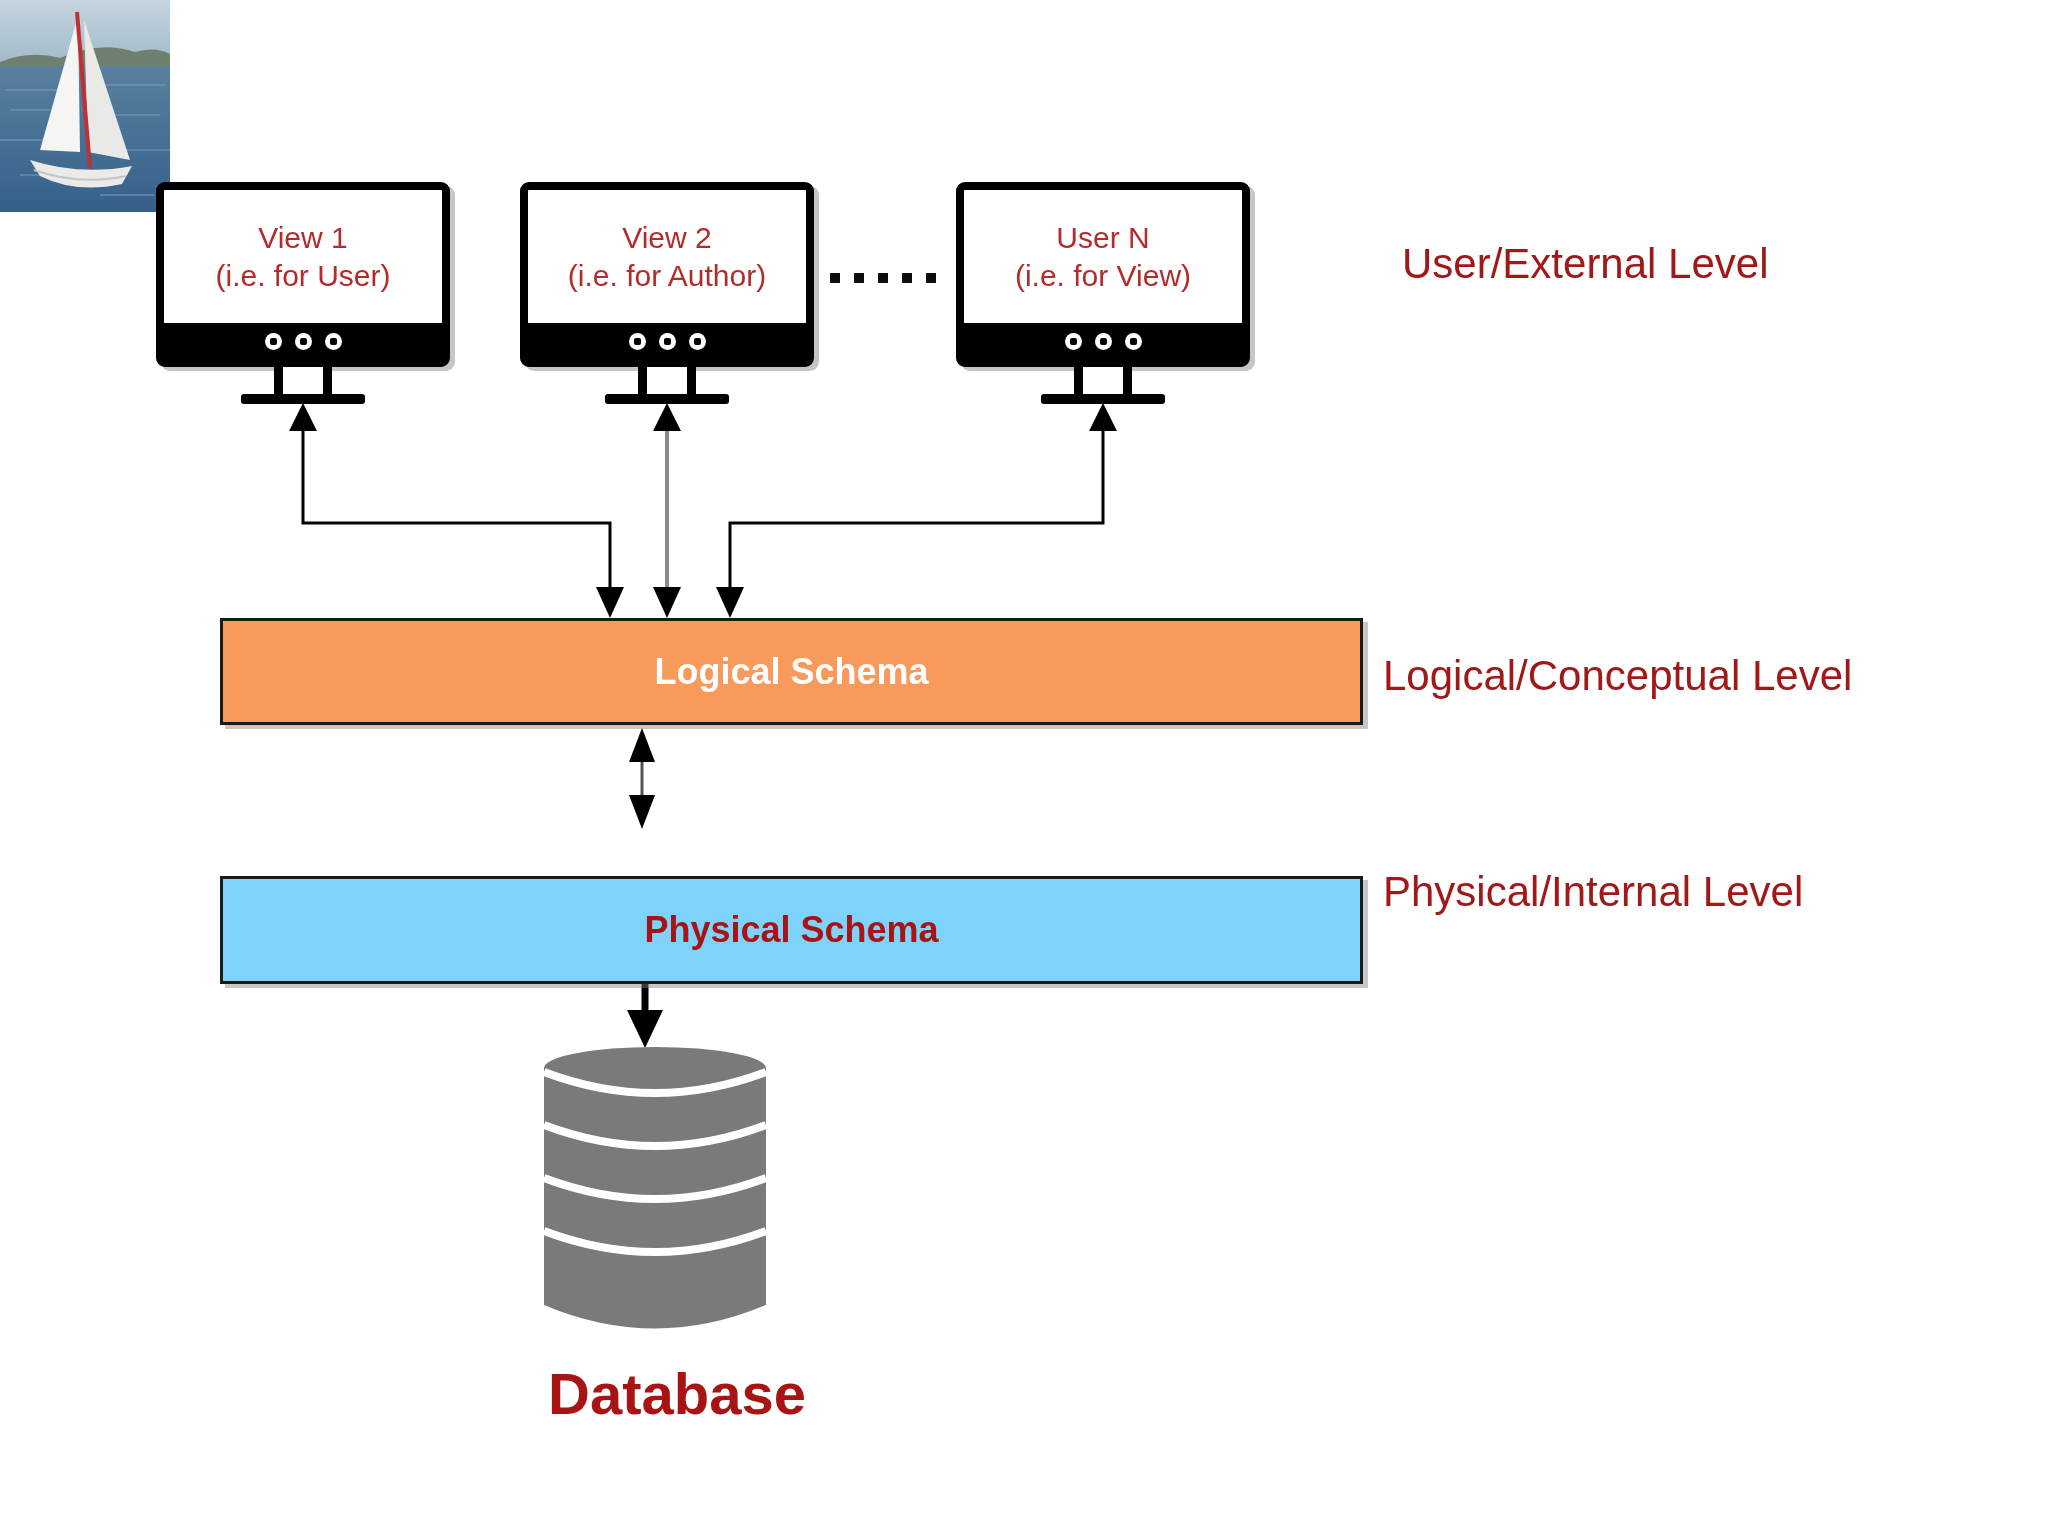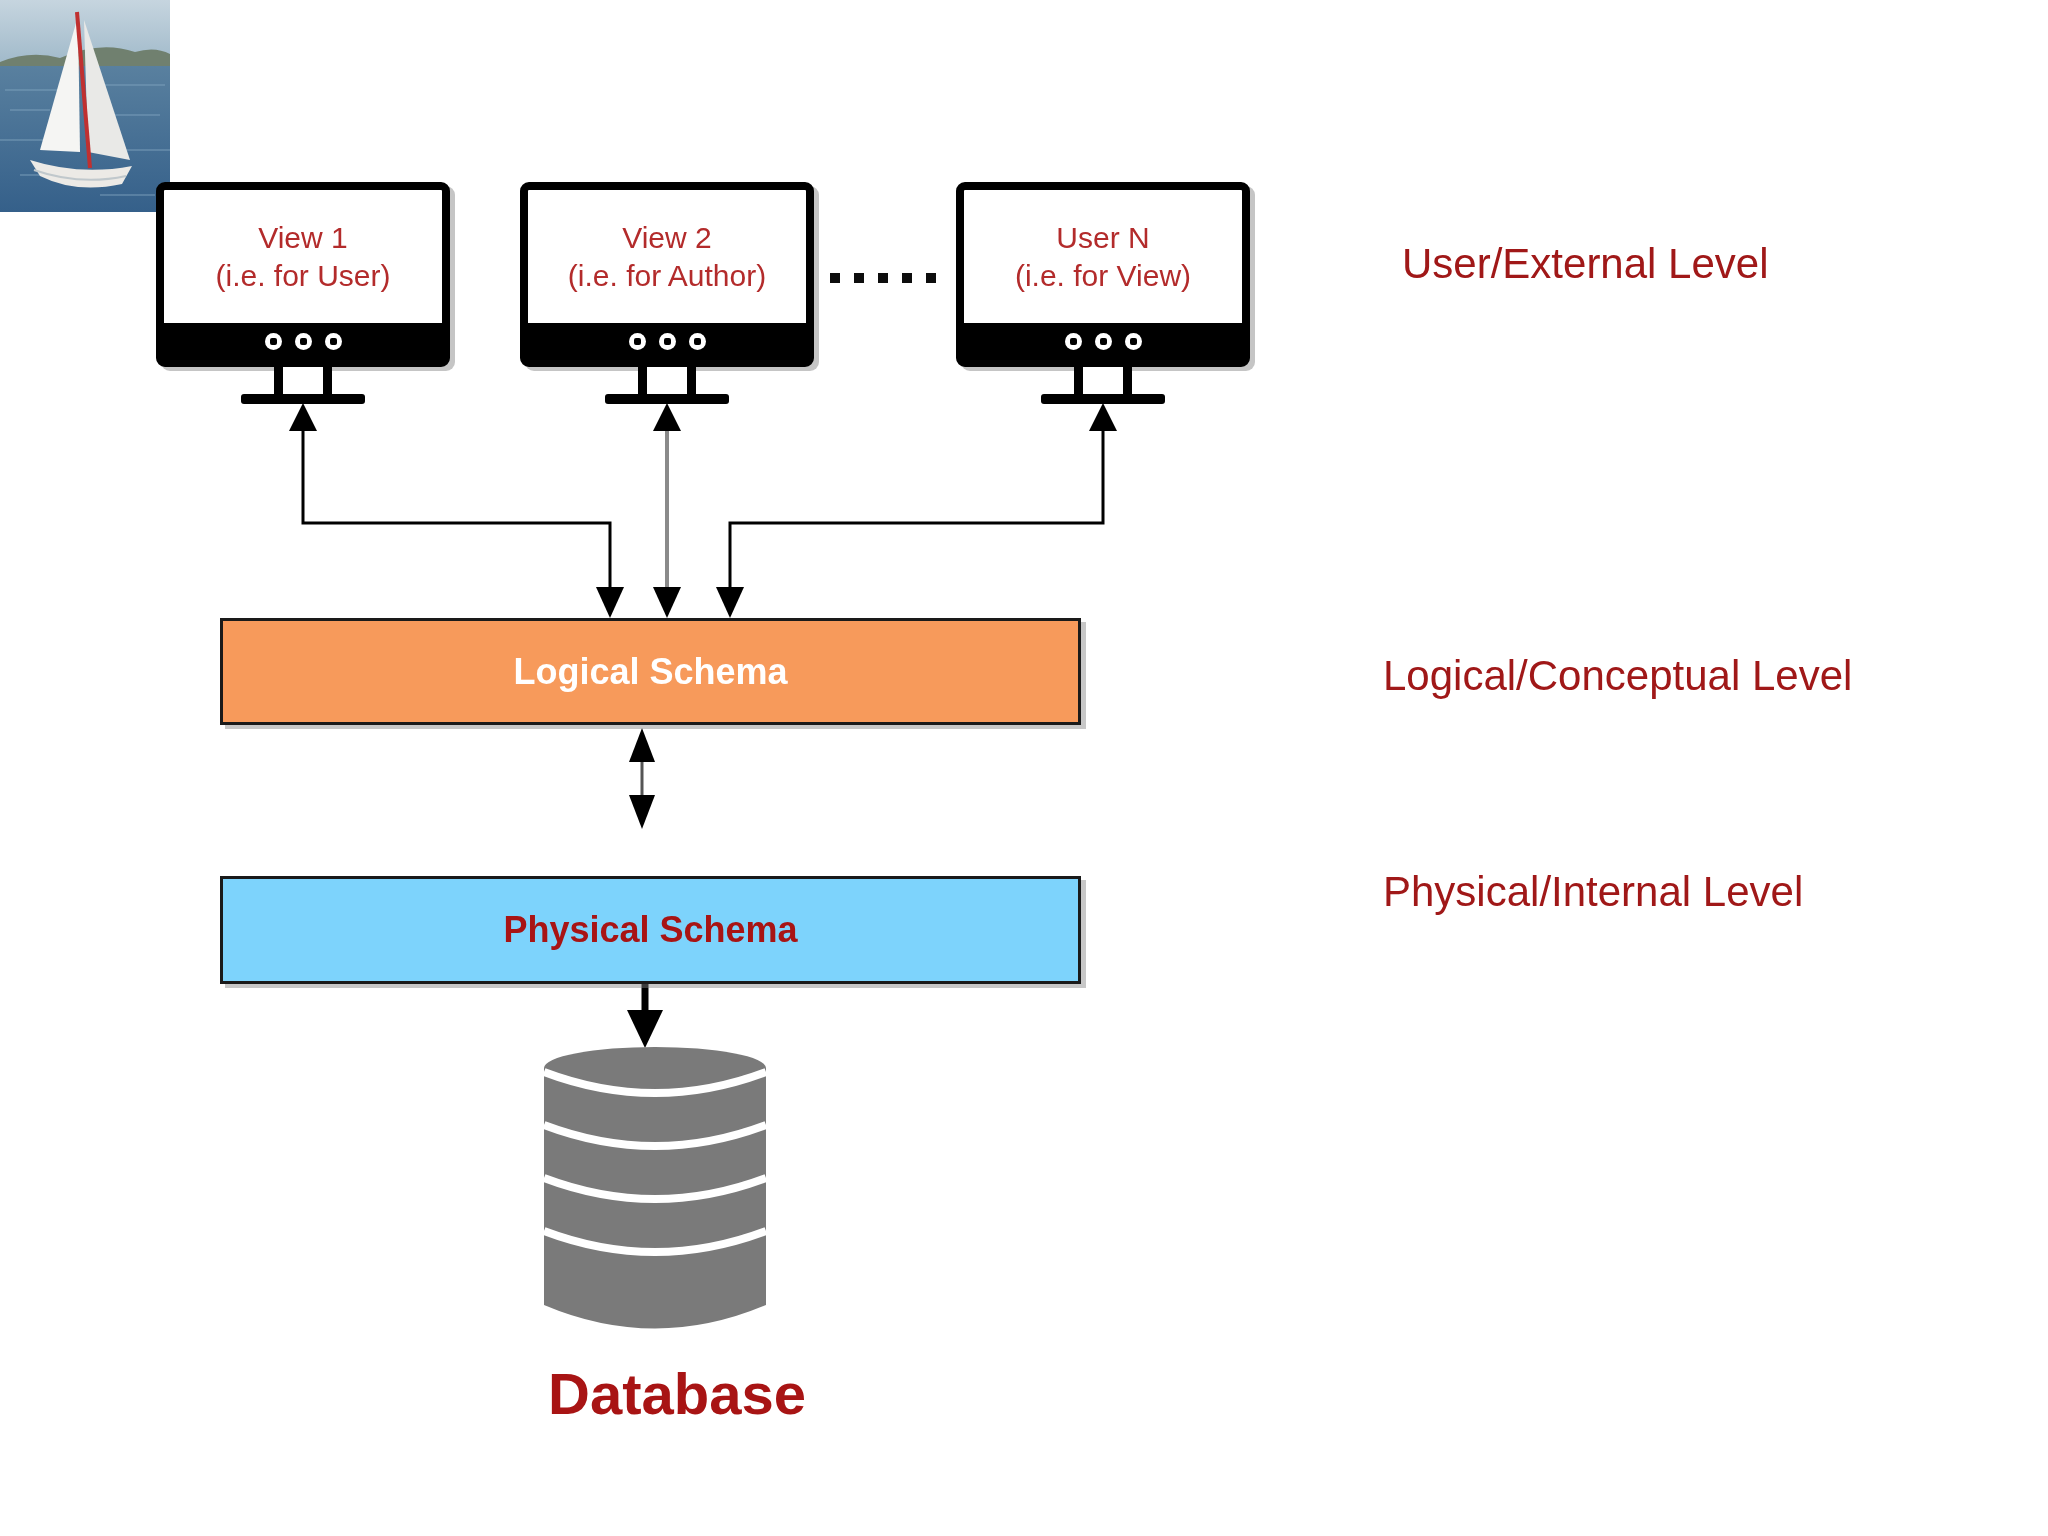--- a/index.html
+++ b/index.html
@@ -32,21 +32,21 @@
   .dot{width:10px;height:10px;background:#0d0d0d;}
 
   
   .level-label{position:absolute;z-index:3;font-weight:normal;font-size:42px;color:#A01818;
                white-space:nowrap;}
   .lbl-external{left:1402px;top:240px;}
   .lbl-conceptual{left:1383px;top:652px;}
   .lbl-internal{left:1383px;top:868px;}
 
   
-  .schema-box{position:absolute;left:220px;width:861px;box-sizing:border-box;z-index:3;
+  .schema-box{position:absolute;left:220px;width:1143px;box-sizing:border-box;z-index:3;
               border:3px solid #1a1a1a;display:flex;justify-content:center;align-items:center;
               font-weight:bold;font-size:36px;box-shadow:5px 4px 0 rgba(130,130,130,.45);}
   .logical{top:618px;height:107px;background:#F79A5B;color:#ffffff;}
   .physical{top:876px;height:108px;background:#7dd3fc;color:#A81414;}
 
   
   .db-label{position:absolute;left:548px;top:1360px;width:220px;text-align:center;z-index:3;
             font-weight:bold;font-size:58px;color:#A81414;}
 </style>
 </head>

